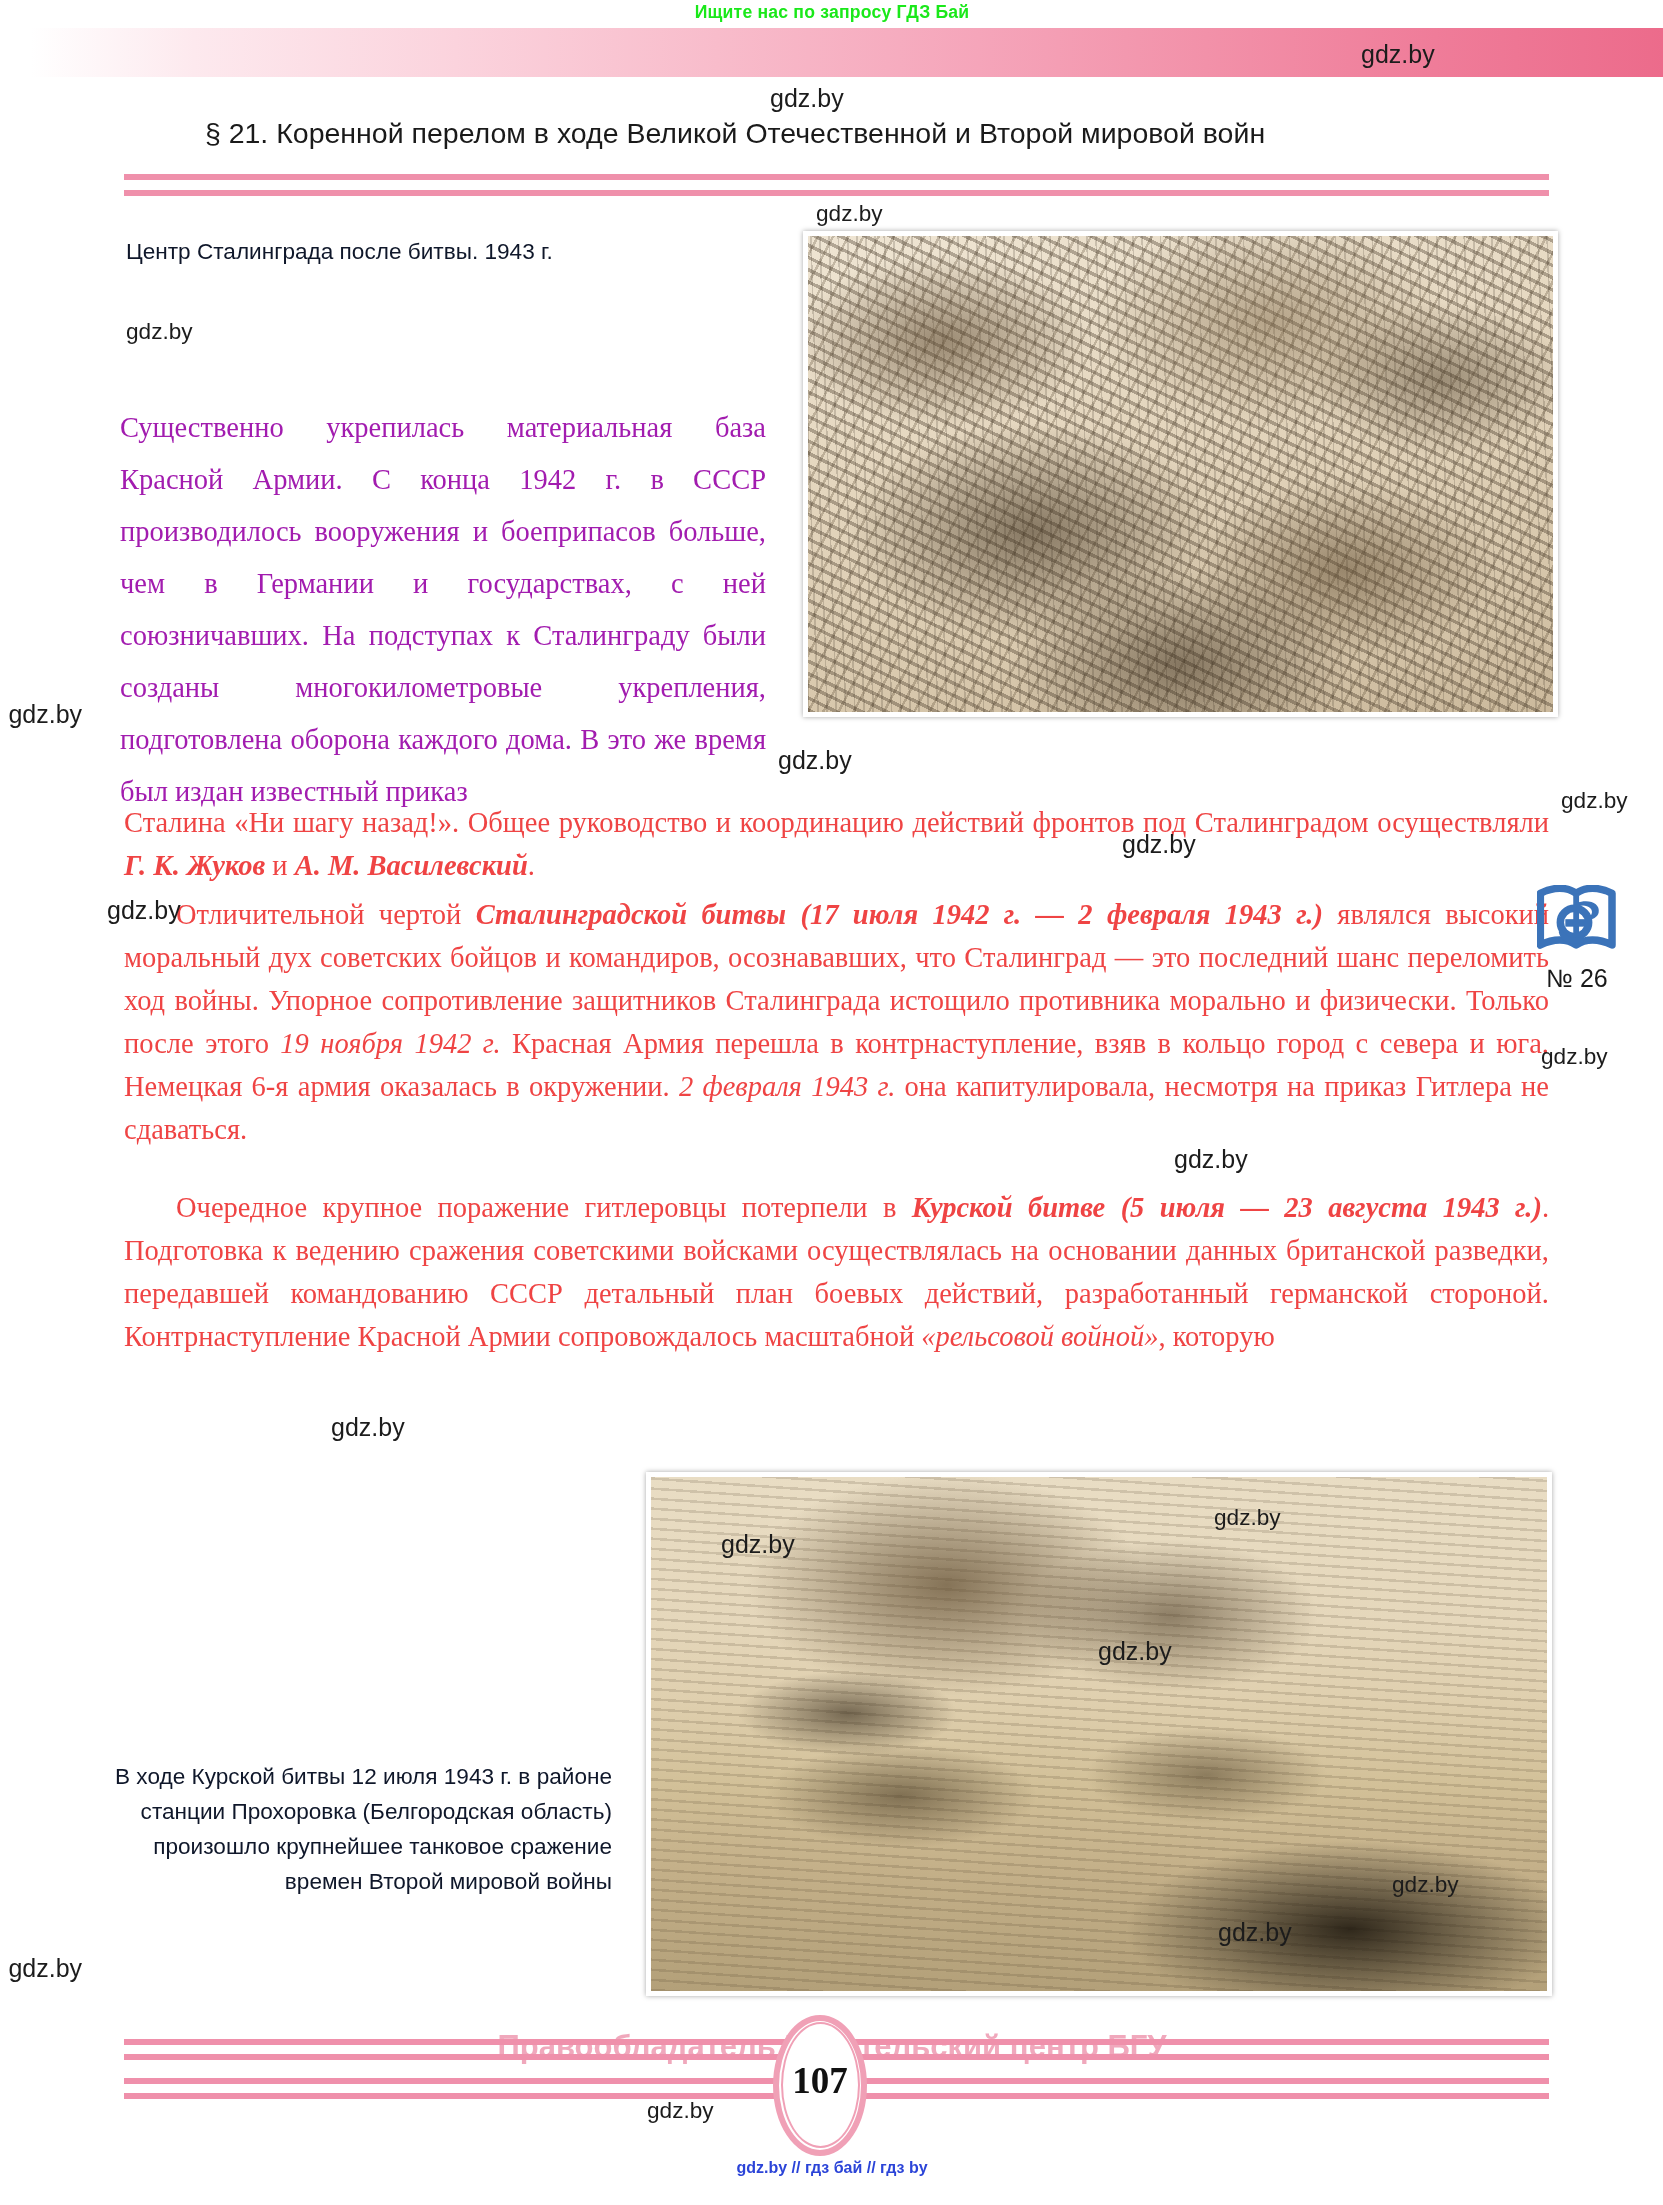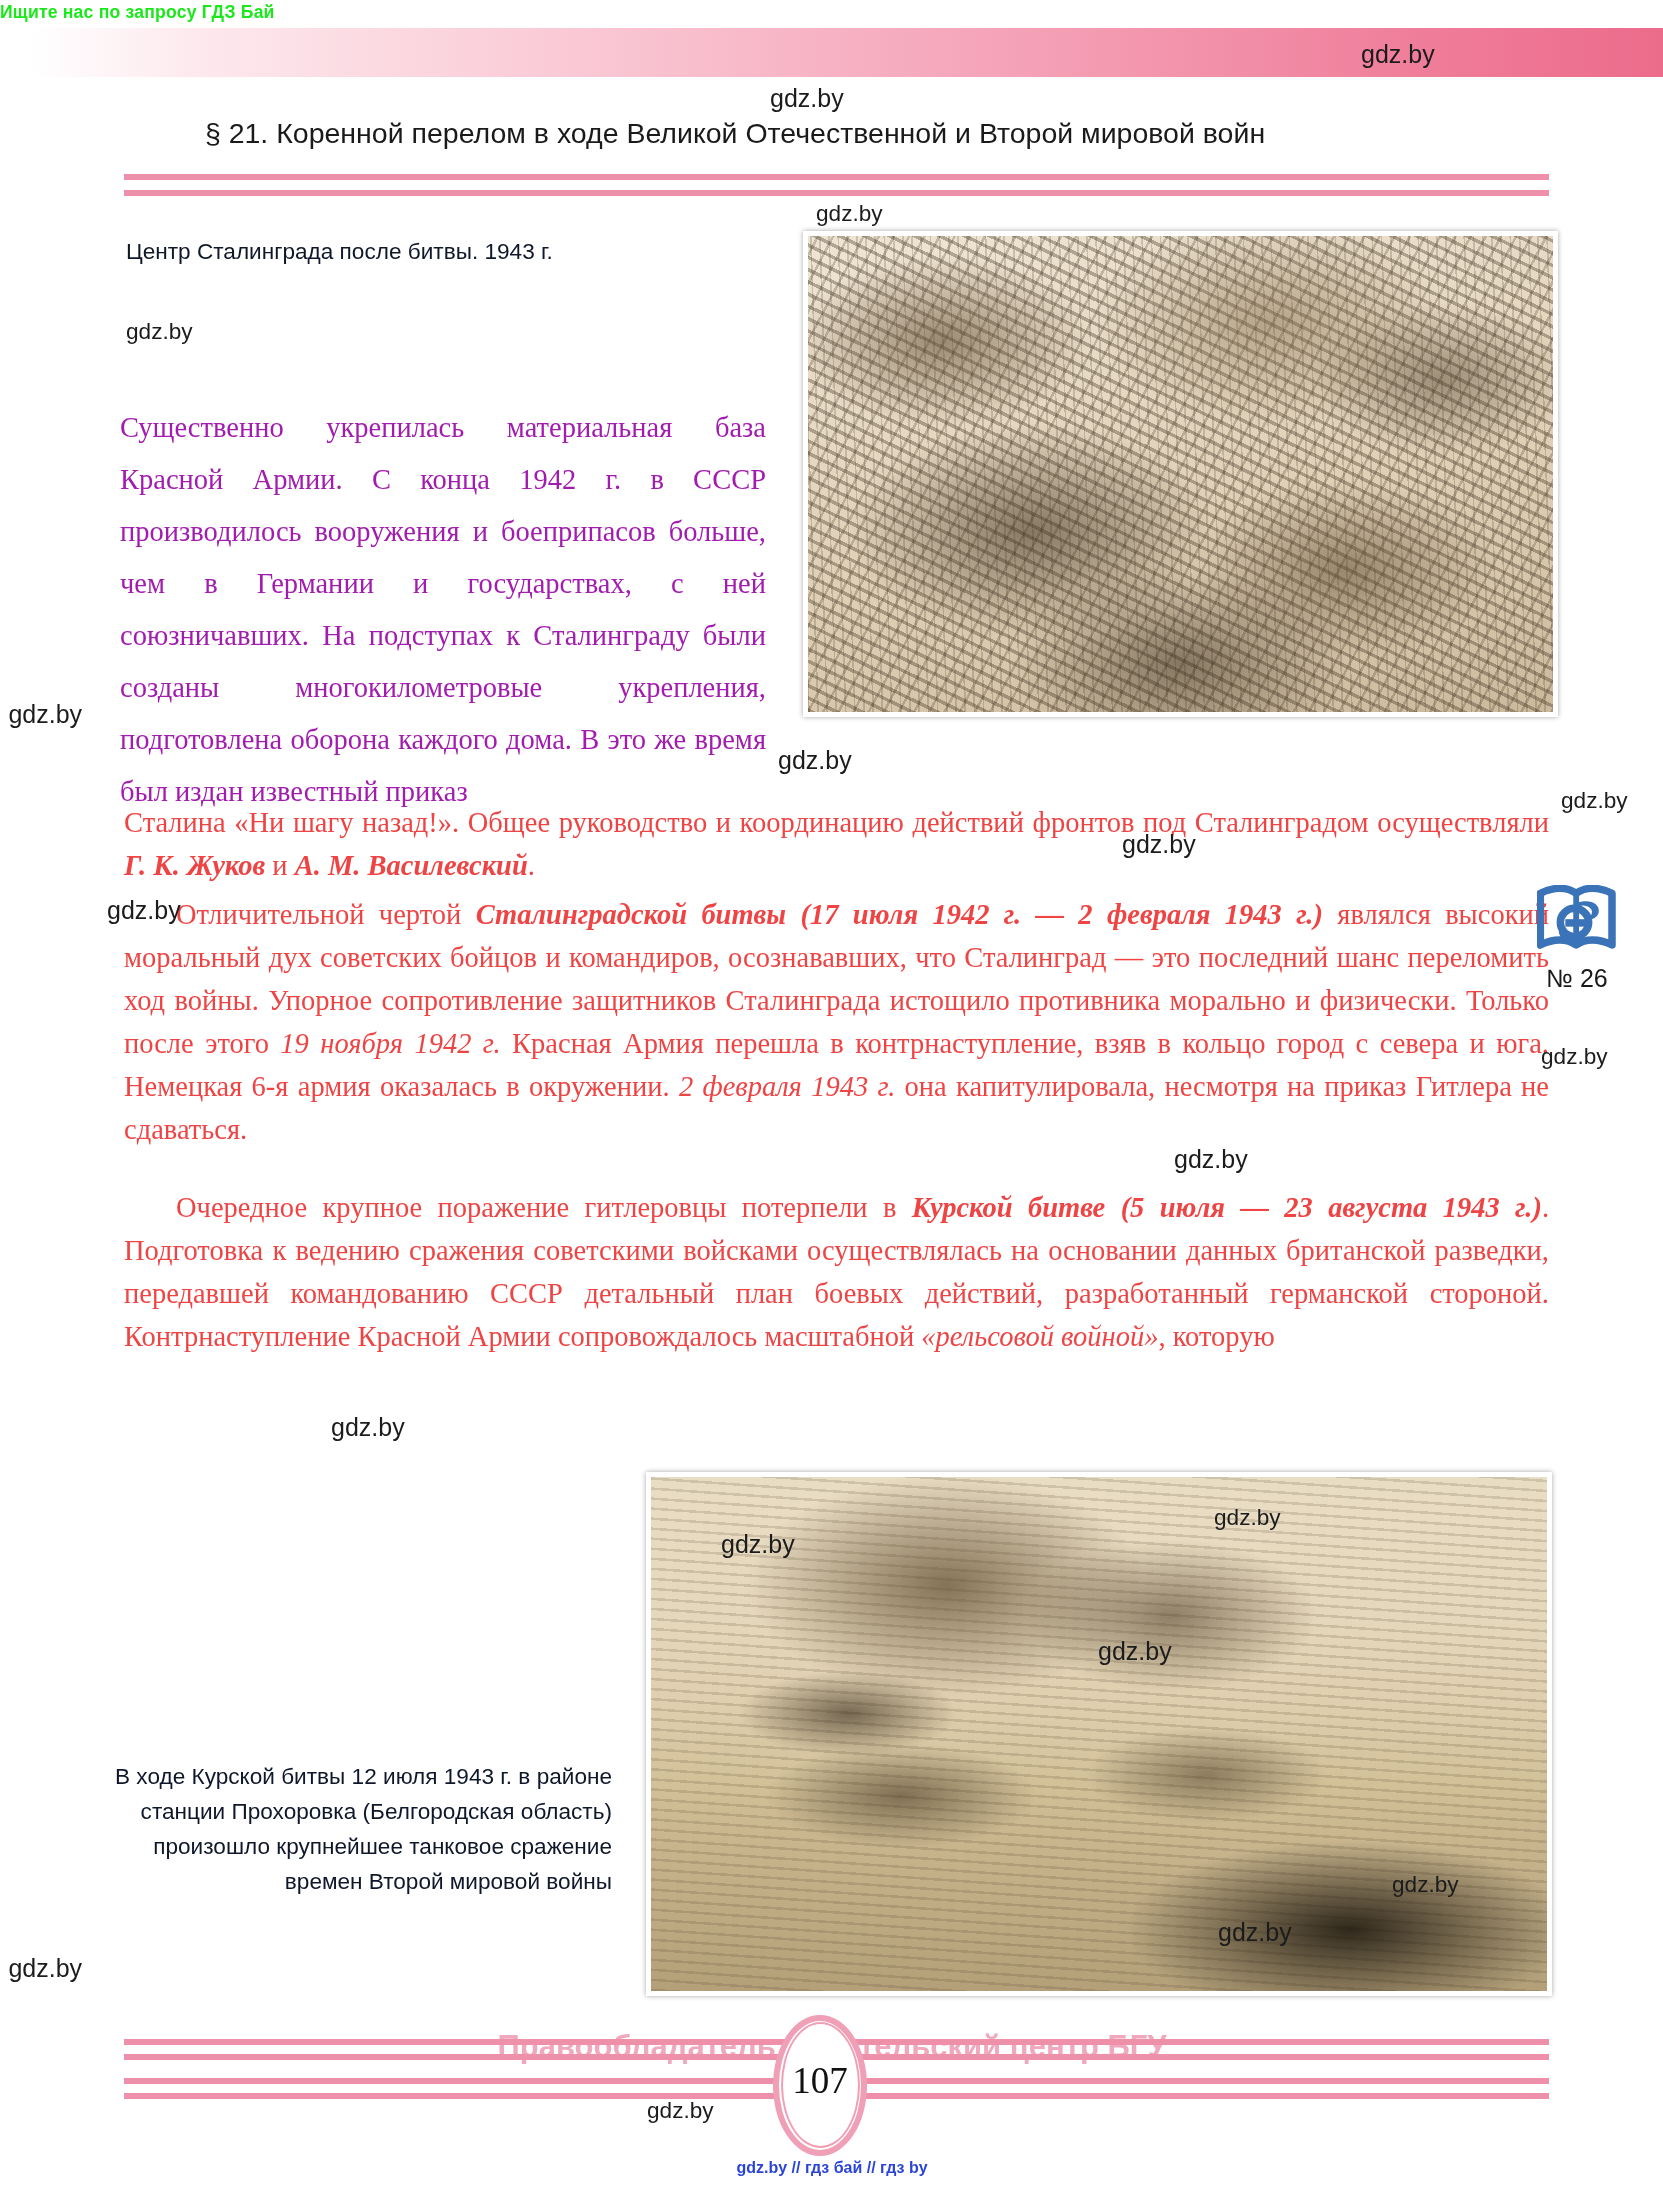--- a/index.html
+++ b/index.html
@@ -14,20 +14,21 @@
     font-family: "Liberation Serif", serif;
     overflow: hidden;
   }
 
   
   .promo-bar {
     position: absolute;
     top: 0; left: 0;
     width: 1664px;
     height: 14px;
+    text-align: center;
   }
   .promo-text {
     font-family: "Liberation Sans", sans-serif;
     font-size: 17.6px;
     font-weight: bold;
     color: #1ae81a;
     line-height: 25px;
     letter-spacing: 0.2px;
   }
 
@@ -224,20 +225,21 @@
     background: #ffffff;
     box-sizing: border-box;
   }
   .page-num {
     position: absolute;
     top: 2059px; left: 773px;
     width: 94px;
     text-align: center;
     font-size: 37px;
     color: #111111;
+    font-weight: bold;
   }
 
   .bottom-links {
     position: absolute;
     top: 2159px; left: 0;
     width: 1664px;
     text-align: center;
     font-family: "Liberation Sans", sans-serif;
     font-size: 16px;
     font-weight: bold;

